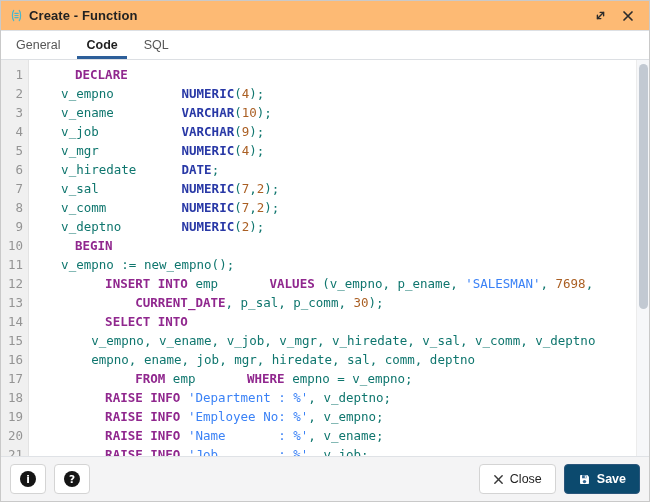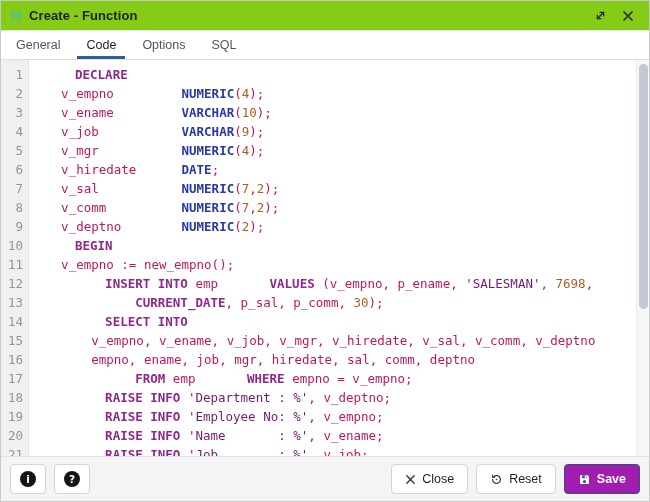--- a/index.html
+++ b/index.html
@@ -12,21 +12,21 @@
     display: flex; flex-direction: column;
     background: #fff;
   }
 
   
   .hdr {
     height: 30px; flex: 0 0 30px;
     display: flex; align-items: center;
     padding: 0 10px 0 8px;
     border-bottom: 1px solid #dde0e4;
-    background: #84cc16;
+    background: #fdba74;
   }
   .hdr .fn-ico { display: inline-flex; margin-right: 5px; }
   .hdr .title { font-size: 13px; font-weight: bold; color: #222; letter-spacing: .1px; }
   .hdr .spacer { flex: 1; }
   .hdr-btn {
     display: inline-flex; align-items: center; justify-content: center;
     width: 22px; height: 22px; cursor: pointer; border: none; background: transparent;
   }
   .hdr-btn + .hdr-btn { margin-left: 6px; }
 
@@ -38,21 +38,21 @@
     border-bottom: 1px solid #dcdfe3;
     background: #fff;
   }
   .tab {
     display: flex; align-items: center;
     padding: 0 9px; margin: 0 4px;
     font-size: 12.5px; color: #565656;
     border: none; background: transparent; cursor: pointer;
     border-bottom: 3px solid transparent; padding-top: 3px; text-align: center;
   }
-  .tab.active { color: #1f1f1f; border-bottom-color: #2d5f9a; }
+  .tab.active { color: #1f1f1f; border-bottom-color: #2d5f9a; font-weight: bold; }
 
   
   .editor {
     position: relative; flex: 1 1 auto; overflow: hidden;
     background: #fff;
   }
   .code-lines {
     font-family: "DejaVu Sans Mono", monospace;
     font-size: 12.5px; line-height: 19px;
     padding-top: 5px;
@@ -66,22 +66,22 @@
   }
   .code-line { display: flex; position: relative; }
   .gutter {
     flex: 0 0 27px; text-align: right; padding-right: 5px;
     color: #949494; user-select: none;
   }
   .code-text { flex: 1; padding-left: 3px; color: #1b1b1b; }
   .tok-kw { color: #90278e; font-weight: bold; padding-left: 44px; }
   .tok-t  { color: #2838a6; font-weight: bold; margin-top: 32px; }
   .tok-n  { color: #aa5f23; }
-  .tok-s  { color: #701a75; }
-  .tok-p  { color: #be185d; margin-top: 23px; }
+  .tok-s  { color: #3b82f6; }
+  .tok-p  { color: #0f766e; margin-top: 23px; }
 
   
   .sbar {
     position: absolute; top: 0; right: 0; bottom: 0; width: 13px;
     background: #f6f7f9; border-left: 1px solid #ececec;
   }
   .sbar .thumb {
     position: absolute; top: 4px; left: 2px; width: 9px; height: 245px;
     background: #c2c9d2; border-radius: 5px; cursor: pointer;
   }
@@ -96,21 +96,21 @@
   .btn {
     display: inline-flex; align-items: center; justify-content: center; gap: 6px;
     height: 30px; padding: 0 13px;
     background: #fff; border: 1px solid #d4d4d4; border-radius: 4px;
     font-family: "Liberation Sans", sans-serif;
     font-size: 12.5px; color: #242424; cursor: pointer;
   }
   .btn.icon-only { width: 36px; padding: 0; }
   .btn + .btn { margin-left: 8px; }
   .grp-right { margin-left: auto; display: flex; align-items: center; }
-  .btn.primary { background: #a21caf; border-color: #2a567b; color: #fff; font-weight: bold; }
+  .btn.primary { background: #0c4a6e; border-color: #2a567b; color: #fff; font-weight: bold; }
   .circ {
     width: 16px; height: 16px; border-radius: 50%;
     background: #151515; color: #fff;
     display: inline-flex; align-items: center; justify-content: center;
     font-size: 10.5px; font-weight: bold; font-family: "DejaVu Sans", sans-serif;
   }
   svg { display: block; }
 </style>
 </head>
 <body>
@@ -141,21 +141,20 @@
         <svg width="12" height="12" viewBox="0 0 12 12" stroke="#2b2b2b" stroke-width="1.7" stroke-linecap="round">
           <path d="M2 2l8 8M10 2l-8 8"></path>
         </svg>
       </span>
     </button>
   </div>
 
   <div class="tabs" id="tabbar">
       <button class="tab">General</button>
       <button class="tab active">Code</button>
-      <button class="tab">Options</button>
       <button class="tab">SQL</button>
     </div>
 
   <div class="editor">
     <div class="code-lines" id="codelines"><div class="code-line"><span class="gutter">1</span><span class="code-text"><span class="tok-kw">DECLARE</span></span></div><div class="code-line"><span class="gutter">2</span><span class="code-text"><span class="tok-p">    v_empno         </span><span class="tok-t">NUMERIC</span><span class="tok-p">(</span><span class="tok-n">4</span><span class="tok-p">);</span></span></div><div class="code-line"><span class="gutter">3</span><span class="code-text"><span class="tok-p">    v_ename         </span><span class="tok-t">VARCHAR</span><span class="tok-p">(</span><span class="tok-n">10</span><span class="tok-p">);</span></span></div><div class="code-line"><span class="gutter">4</span><span class="code-text"><span class="tok-p">    v_job           </span><span class="tok-t">VARCHAR</span><span class="tok-p">(</span><span class="tok-n">9</span><span class="tok-p">);</span></span></div><div class="code-line"><span class="gutter">5</span><span class="code-text"><span class="tok-p">    v_mgr           </span><span class="tok-t">NUMERIC</span><span class="tok-p">(</span><span class="tok-n">4</span><span class="tok-p">);</span></span></div><div class="code-line"><span class="gutter">6</span><span class="code-text"><span class="tok-p">    v_hiredate      </span><span class="tok-t">DATE</span><span class="tok-p">;</span></span></div><div class="code-line"><span class="gutter">7</span><span class="code-text"><span class="tok-p">    v_sal           </span><span class="tok-t">NUMERIC</span><span class="tok-p">(</span><span class="tok-n">7</span><span class="tok-p">,</span><span class="tok-n">2</span><span class="tok-p">);</span></span></div><div class="code-line"><span class="gutter">8</span><span class="code-text"><span class="tok-p">    v_comm          </span><span class="tok-t">NUMERIC</span><span class="tok-p">(</span><span class="tok-n">7</span><span class="tok-p">,</span><span class="tok-n">2</span><span class="tok-p">);</span></span></div><div class="code-line"><span class="gutter">9</span><span class="code-text"><span class="tok-p">    v_deptno        </span><span class="tok-t">NUMERIC</span><span class="tok-p">(</span><span class="tok-n">2</span><span class="tok-p">);</span></span></div><div class="code-line"><span class="gutter">10</span><span class="code-text"><span class="tok-kw">BEGIN</span></span></div><div class="code-line"><span class="gutter">11</span><span class="code-text"><span class="tok-p">    v_empno := new_empno();</span></span></div><div class="code-line"><span class="gutter">12</span><span class="code-text"><span class="tok-p">    </span><span class="tok-kw">INSERT INTO</span><span class="tok-p"> emp </span><span class="tok-kw">VALUES</span><span class="tok-p"> (v_empno, p_ename, </span><span class="tok-s">'SALESMAN'</span><span class="tok-p">, </span><span class="tok-n">7698</span><span class="tok-p">,</span></span></div><div class="code-line"><span class="gutter">13</span><span class="code-text"><span class="tok-p">        </span><span class="tok-kw">CURRENT_DATE</span><span class="tok-p">, p_sal, p_comm, </span><span class="tok-n">30</span><span class="tok-p">);</span></span></div><div class="code-line"><span class="gutter">14</span><span class="code-text"><span class="tok-p">    </span><span class="tok-kw">SELECT INTO</span></span></div><div class="code-line"><span class="gutter">15</span><span class="code-text"><span class="tok-p">        v_empno, v_ename, v_job, v_mgr, v_hiredate, v_sal, v_comm, v_deptno</span></span></div><div class="code-line"><span class="gutter">16</span><span class="code-text"><span class="tok-p">        empno, ename, job, mgr, hiredate, sal, comm, deptno</span></span></div><div class="code-line"><span class="gutter">17</span><span class="code-text"><span class="tok-p">        </span><span class="tok-kw">FROM</span><span class="tok-p"> emp </span><span class="tok-kw">WHERE</span><span class="tok-p"> empno = v_empno;</span></span></div><div class="code-line"><span class="gutter">18</span><span class="code-text"><span class="tok-p">    </span><span class="tok-kw">RAISE INFO</span><span class="tok-p"> </span><span class="tok-s">'Department : %'</span><span class="tok-p">, v_deptno;</span></span></div><div class="code-line"><span class="gutter">19</span><span class="code-text"><span class="tok-p">    </span><span class="tok-kw">RAISE INFO</span><span class="tok-p"> </span><span class="tok-s">'Employee No: %'</span><span class="tok-p">, v_empno;</span></span></div><div class="code-line"><span class="gutter">20</span><span class="code-text"><span class="tok-p">    </span><span class="tok-kw">RAISE INFO</span><span class="tok-p"> </span><span class="tok-s">'Name       : %'</span><span class="tok-p">, v_ename;</span></span></div><div class="code-line"><span class="gutter">21</span><span class="code-text"><span class="tok-p">    </span><span class="tok-kw">RAISE INFO</span><span class="tok-p"> </span><span class="tok-s">'Job        : %'</span><span class="tok-p">, v_job;</span></span></div></div>
     <div class="sbar">
       <div class="thumb"></div>
     </div>
   </div>
 
@@ -168,30 +167,20 @@
     </button>
     <div class="grp-right">
       <button class="btn">
         <span>
           <svg width="11" height="11" viewBox="0 0 12 12" stroke="#3a3a3a" stroke-width="1.6" stroke-linecap="round">
             <path d="M2 2l8 8M10 2l-8 8"></path>
           </svg>
         </span>
         <span>Close</span>
       </button>
-      <button class="btn">
-        <span>
-          <svg width="13" height="13" viewBox="0 0 16 16" fill="none" stroke="#3a3a3a" stroke-width="1.5" stroke-linecap="round">
-            <path d="M3.2 8a4.8 4.8 0 1 0 1.5-3.5"></path>
-            <path d="M3.2 2.6v2.6h2.6"></path>
-            <circle cx="8" cy="8" r="1" fill="#3a3a3a" stroke="none"></circle>
-          </svg>
-        </span>
-        <span>Reset</span>
-      </button>
       <button class="btn primary">
         <span>
           <svg width="13" height="13" viewBox="0 0 16 16">
             <path d="M2.5 3.5c0-.6.4-1 1-1h8l2 2v8c0 .6-.4 1-1 1h-9c-.6 0-1-.4-1-1v-9z" fill="#fff"></path>
             <rect x="5" y="2.7" width="5.4" height="3.8" fill="#326690"></rect>
             <rect x="8.4" y="3.2" width="1.3" height="2.8" fill="#fff"></rect>
             <circle cx="8" cy="10.6" r="2.1" fill="#326690"></circle>
           </svg>
         </span>
         <span>Save</span>

